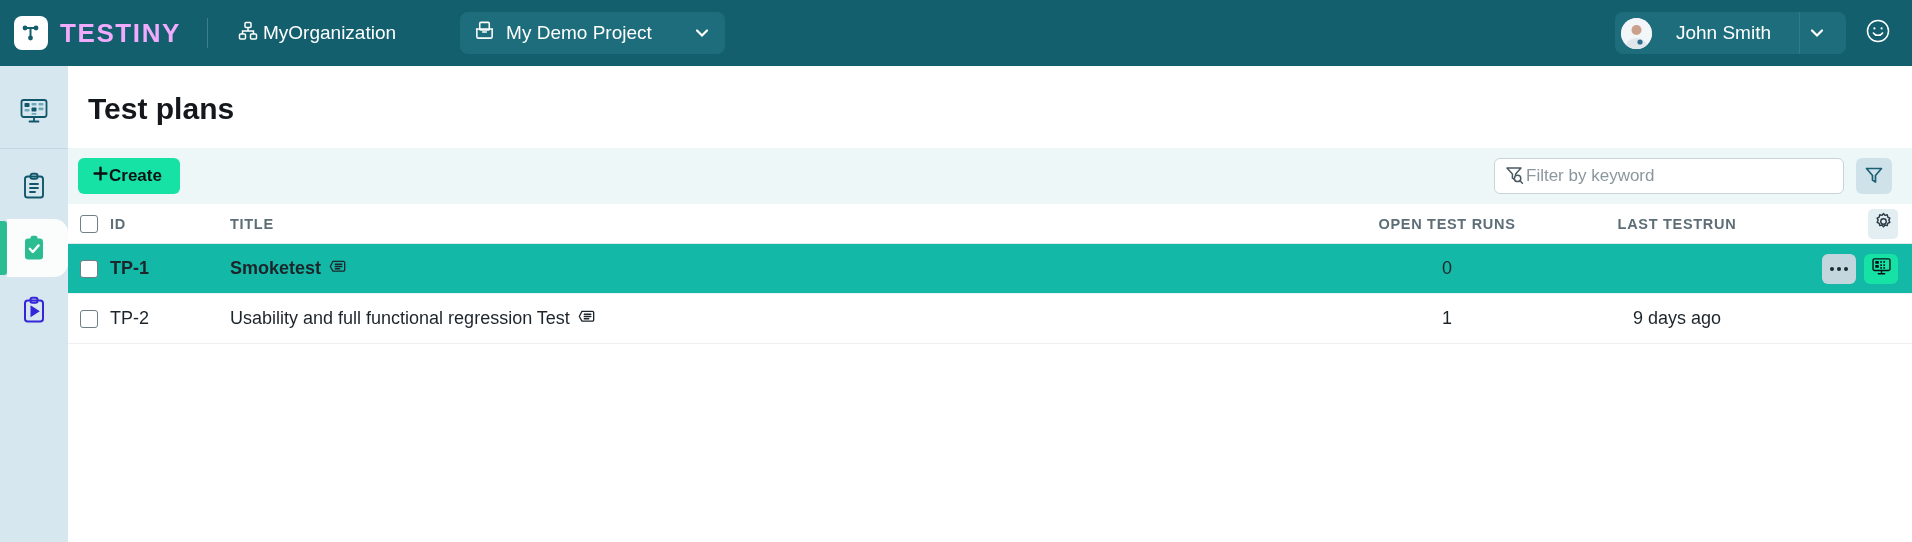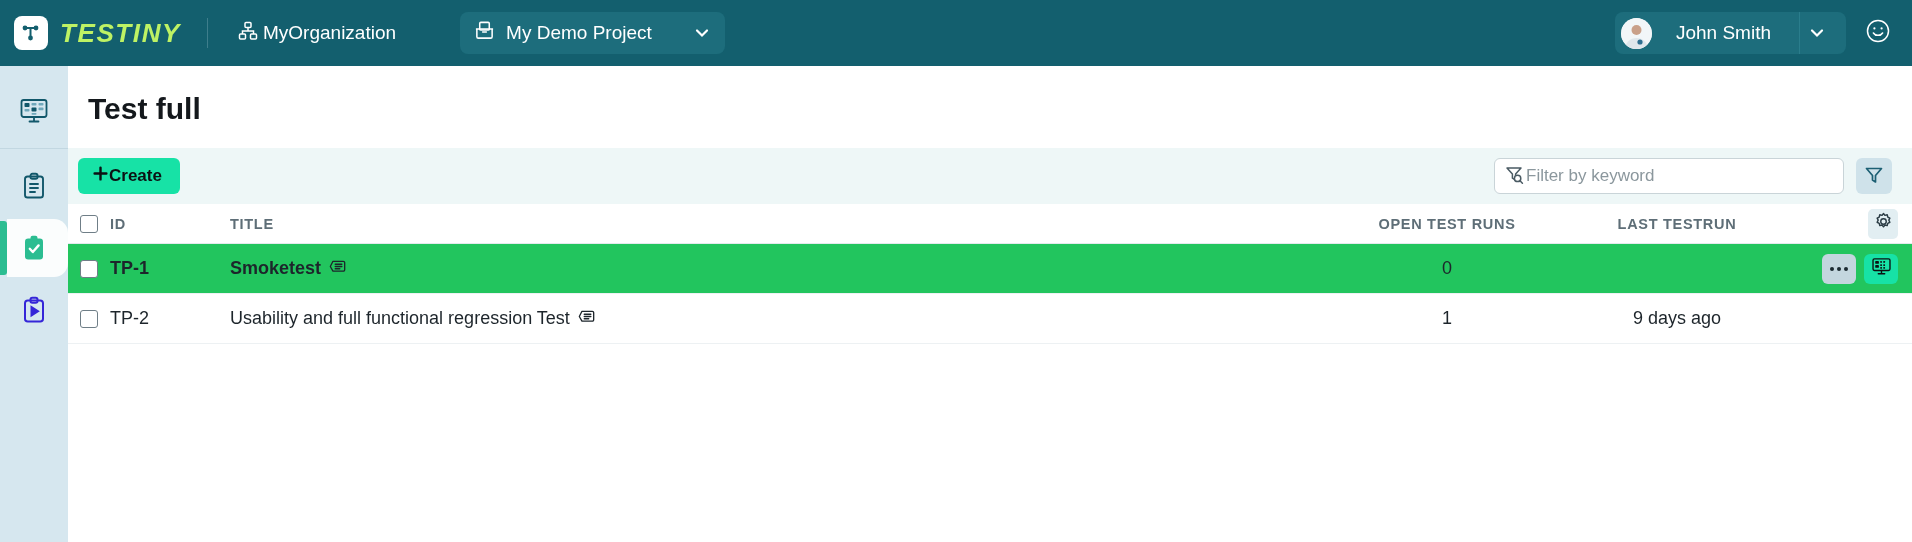--- a/index.html
+++ b/index.html
@@ -19,23 +19,22 @@
     padding: 0 14px 0 14px;
   }
   .logo-group { display: flex; align-items: center; gap: 12px; }
   .logo-mark {
     width: 34px; height: 34px; border-radius: 8px;
     background: #ffffff;
     display: flex; align-items: center; justify-content: center;
     flex: 0 0 auto;
   }
   .logo-word {
-    color: #bef264; font-size: 26px; font-weight: 700;
+    color: #f0abfc; font-size: 26px; font-weight: 700;
     letter-spacing: 1.6px;
-    font-style: italic;
   }
   .topbar-divider {
     width: 1px; height: 30px; background: #3e7e8c;
     margin: 0 22px 0 26px;
   }
   .org-group {
     display: flex; align-items: center; gap: 5px;
     color: #ffffff; font-size: 19px;
     padding: 6px 8px; border-radius: 6px;
   }
@@ -155,21 +154,21 @@
   .thead {
     display: flex; align-items: center;
     height: 40px; background: #ffffff;
     border-bottom: 1px solid #e3eaed;
   }
   .trow {
     display: flex; align-items: center;
     height: 50px;
     border-bottom: 1px solid #edf1f3;
   }
-  .trow.hovered { background: #22c55e; }
+  .trow.hovered { background: #14b8a6; }
   .c-check {
     width: 42px; display: flex; align-items: center;
     justify-content: center; flex: 0 0 auto;
   }
   .c-id   { width: 120px; flex: 0 0 auto; }
   .c-title{ flex: 1 1 auto; min-width: 0; display:flex; align-items:center; gap:8px; }
   .c-runs { width: 230px; flex: 0 0 auto; text-align: center; }
   .c-last { width: 230px; flex: 0 0 auto; text-align: center; }
   .c-act  { width: 120px; flex: 0 0 auto; display: flex;
             align-items: center; justify-content: flex-end;
@@ -330,21 +329,21 @@
         <rect x="5" y="4.5" width="18" height="21" rx="2.8"></rect>
         <rect x="10.5" y="1.8" width="7" height="5" rx="1.8"></rect>
         <path d="M11.5 11 L18 15.2 L11.5 19.4 Z" fill="#3526d8"></path>
       </svg>
     </span>
   </div>
 </div>
 
 <div class="card">
 
-  <div class="page-title">Test full</div>
+  <div class="page-title">Test plans</div>
 
   <div class="toolbar">
     <button class="create-btn">
       <span>
         <svg width="17" height="17" viewBox="0 0 17 17" stroke="#0c1113" stroke-width="2.4" stroke-linecap="round">
           <path d="M8.5 2.6 V14.4 M2.6 8.5 H14.4"></path>
         </svg>
       </span>
       <span>Create</span>
     </button>

